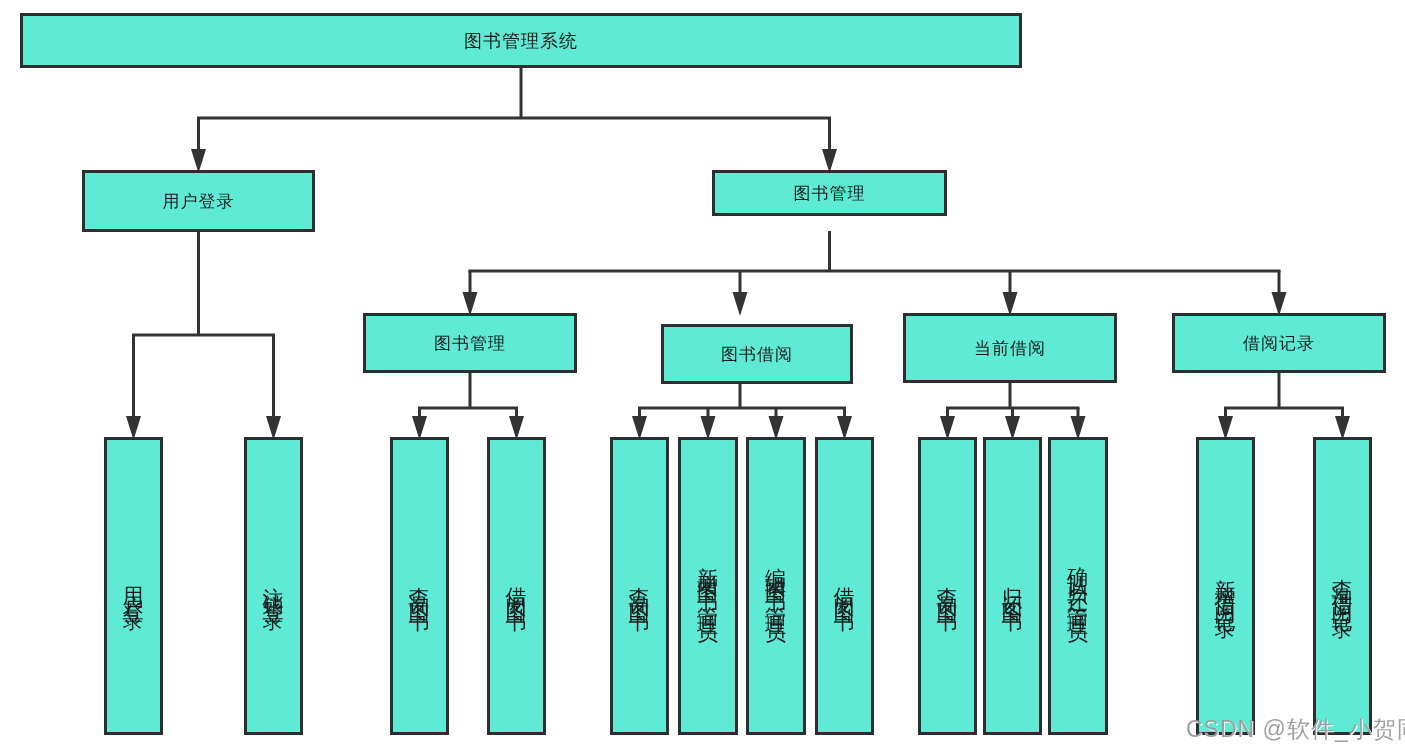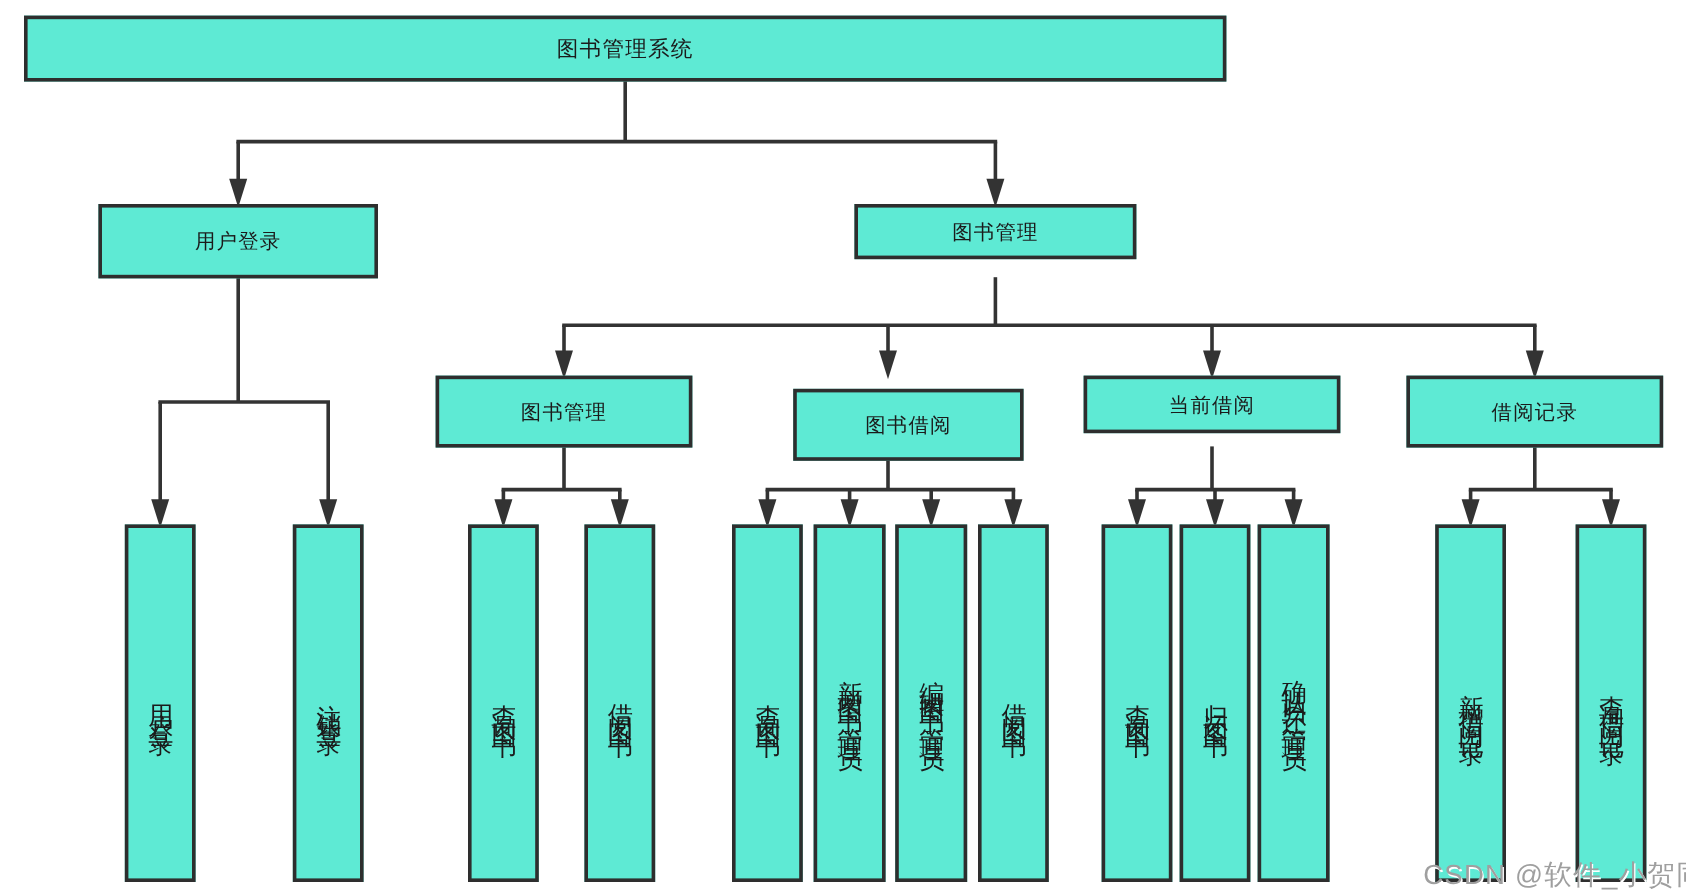--- a/index.html
+++ b/index.html
@@ -109,21 +109,21 @@
       <polygon points="1225.5,440 1218,416 1233,416" fill="#333333"></polygon>
       <line x1="1342.5" y1="408" x2="1342.5" y2="420" stroke="#333333" stroke-width="3"></line>
       <polygon points="1342.5,440 1335,416 1350,416" fill="#333333"></polygon>
     </svg>
   <div id="nodes">
       <div class="node h root" style="left: 20px; top: 13px; width: 1002px; height: 55px; border-color: rgb(46, 46, 46); color: rgb(27, 27, 27);">图书管理系统</div>
       <div class="node h" style="left: 82px; top: 170px; width: 233px; height: 62px; border-color: rgb(46, 46, 46); color: rgb(27, 27, 27);">用户登录</div>
       <div class="node h" style="left: 712px; top: 170px; width: 235px; height: 46px; border-color: rgb(46, 46, 46); color: rgb(27, 27, 27);">图书管理</div>
       <div class="node h" style="left: 363px; top: 313px; width: 214px; height: 60px; border-color: rgb(46, 46, 46); color: rgb(27, 27, 27);">图书管理</div>
       <div class="node h" style="left: 633px; top: 324px; width: 192px; height: 60px; border-color: rgb(46, 46, 46); color: rgb(27, 27, 27); margin-left: 28px;">图书借阅</div>
-      <div class="node h" style="left: 903px; top: 313px; width: 214px; height: 48px; border-color: rgb(46, 46, 46); color: rgb(27, 27, 27);">当前借阅</div>
+      <div class="node h" style="left: 903px; top: 313px; width: 214px; height: 70px; border-color: rgb(46, 46, 46); color: rgb(27, 27, 27);">当前借阅</div>
       <div class="node h" style="left: 1172px; top: 313px; width: 214px; height: 60px; border-color: rgb(46, 46, 46); color: rgb(27, 27, 27);">借阅记录</div>
       <div class="node v" style="left: 104px; top: 437px; width: 59px; height: 298px; border-color: rgb(46, 46, 46); color: rgb(27, 27, 27);">用户登录</div>
       <div class="node v" style="left: 244px; top: 437px; width: 59px; height: 298px; border-color: rgb(46, 46, 46); color: rgb(27, 27, 27);">注销登录</div>
       <div class="node v" style="left: 390px; top: 437px; width: 59px; height: 298px; border-color: rgb(46, 46, 46); color: rgb(27, 27, 27);">查询图书</div>
       <div class="node v" style="left: 487px; top: 437px; width: 59px; height: 298px; border-color: rgb(46, 46, 46); color: rgb(27, 27, 27);">借阅图书</div>
       <div class="node v" style="left: 610px; top: 437px; width: 59px; height: 298px; border-color: rgb(46, 46, 46); color: rgb(27, 27, 27);">查询图书</div>
       <div class="node v" style="left: 678px; top: 437px; width: 60px; height: 298px; border-color: rgb(46, 46, 46); color: rgb(27, 27, 27);">新增图书（管理员）</div>
       <div class="node v" style="left: 746px; top: 437px; width: 60px; height: 298px; border-color: rgb(46, 46, 46); color: rgb(27, 27, 27);">编辑图书（管理员）</div>
       <div class="node v" style="left: 815px; top: 437px; width: 59px; height: 298px; border-color: rgb(46, 46, 46); color: rgb(27, 27, 27);">借阅图书</div>
       <div class="node v" style="left: 918px; top: 437px; width: 59px; height: 298px; border-color: rgb(46, 46, 46); color: rgb(27, 27, 27);">查询图书</div>

